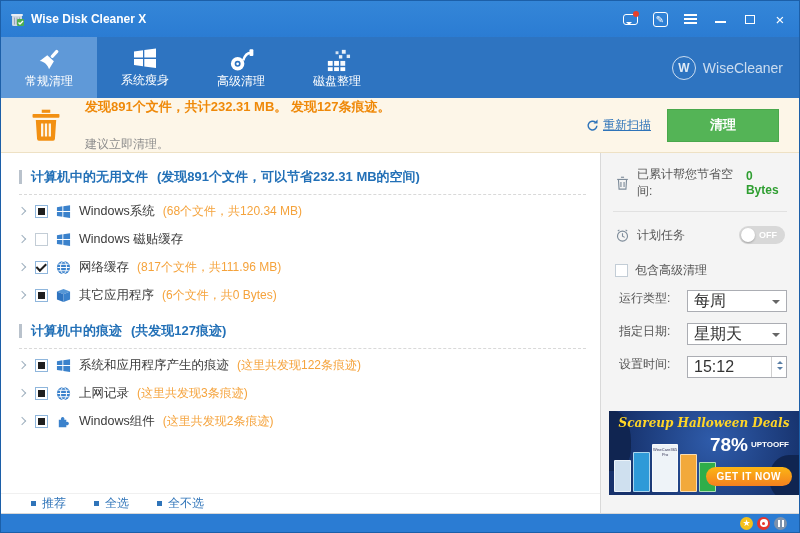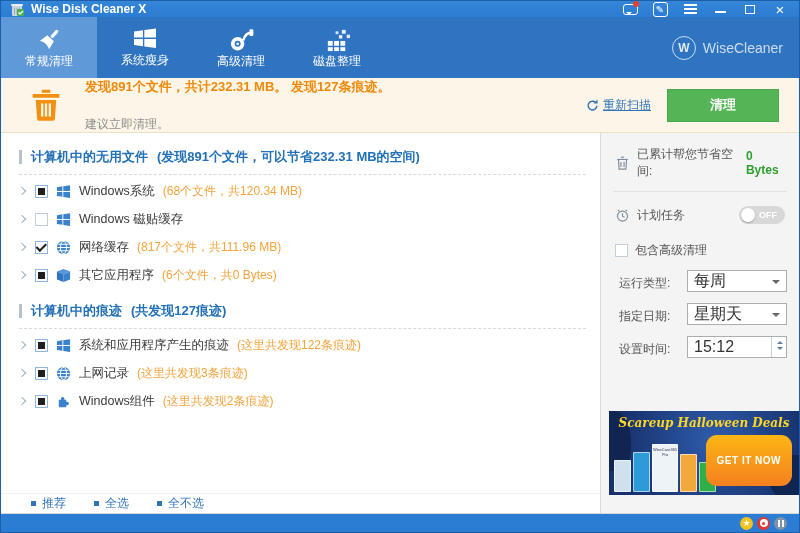--- a/index.html
+++ b/index.html
@@ -1,21 +1,21 @@
 <!DOCTYPE html>
 <html><head>
 <meta charset="utf-8">
 <style>
   * { margin:0; padding:0; box-sizing:border-box; }
   html,body { width:800px; height:533px; overflow:hidden; }
   body { font-family:"Liberation Sans","DejaVu Sans",sans-serif; font-size:12px; background:#fff; }
   .window { width:800px; height:533px; position:relative; display:flex; flex-direction:column; border:1px solid #1c5fa8; }
 
   
-  .titlebar { height:16px; background:linear-gradient(#3486d8,#2b7cd3); display:flex; align-items:center; padding:0 6px; flex:0 0 auto; }
+  .titlebar { height:36px; background:linear-gradient(#3486d8,#2b7cd3); display:flex; align-items:center; padding:0 6px; flex:0 0 auto; }
   .app-icon { width:16px; height:16px; margin:0 6px 0 2px; display:inline-flex; }
   .title { color:#fff; font-weight:bold; font-size:12px; }
   .tb-right { margin-left:auto; display:flex; align-items:center; gap:4px; }
   .tb-btn { width:26px; height:20px; display:flex; align-items:center; justify-content:center; color:#fff; cursor:pointer; position:relative; }
   .fb-bubble { width:15px; height:11px; border:1.5px solid #fff; border-radius:3px; position:relative; }
   .fb-bubble::after { content:""; position:absolute; left:2px; bottom:-4px; border:3px solid transparent; border-top-color:#fff; }
   .fb-dot { position:absolute; width:6px; height:6px; border-radius:50%; background:#e8402a; top:2px; right:4px; }
   .pen-box { width:15px; height:15px; border:1.5px solid #fff; border-radius:3px; display:flex; align-items:center; justify-content:center; font-size:10px; color:#fff; }
   .burger-lines { width:13px; height:2px; background:#fff; box-shadow:0 -4px 0 #fff, 0 4px 0 #fff; }
   .min-line { width:11px; height:2px; background:#fff; margin-top:6px; }
@@ -66,40 +66,40 @@
   
   .sidebar { flex:1; background:#f4f4f4; position:relative; }
   .savings { display:flex; align-items:center; gap:7px; margin:0 12px; padding:13px 2px 11px; color:#555; }
   .savings-value { color:#2f9e31; font-weight:bold; }
   .side-hr { border-top:1px solid #e1e1e1; margin:0 12px; }
   .schedule-row { display:flex; align-items:center; gap:7px; margin:14px 14px 0 14px; color:#555; }
   .toggle { margin-left:auto; width:46px; height:18px; border-radius:9px; background:#d8d8d8; position:relative; display:flex; align-items:center; justify-content:flex-end; padding-right:8px; cursor:pointer; }
   .toggle-knob { position:absolute; left:2px; top:2px; width:14px; height:14px; border-radius:50%; background:#fff; box-shadow:0 1px 2px rgba(0,0,0,.25); }
   .toggle-text { color:#fff; font-size:9px; font-weight:bold; }
   .adv-row { display:flex; align-items:center; gap:7px; margin:18px 14px 0 14px; color:#555; cursor:pointer; }
-  .frow { display:flex; align-items:flex-end; margin:11px 12px 0 18px; color:#555; }
+  .frow { display:flex; align-items:flex-start; margin:11px 12px 0 18px; color:#555; }
   .fctl { margin-left:auto; width:100px; height:22px; background:#fff; border:1px solid #abadb3; display:flex; align-items:center; padding:0 6px; font-size:16px; color:#333; position:relative; cursor:pointer; }
   .fctl.select::after { content:""; position:absolute; right:6px; top:9px; border:4px solid transparent; border-top-color:#666; }
   .fctl.spinner::after { content:""; position:absolute; right:0; top:0; bottom:0; width:14px; border-left:1px solid #cfcfcf; }
   .spin-arrows { position:absolute; right:3px; top:3px; display:flex; flex-direction:column; gap:3px; z-index:1; }
   .spin-up { border:3.5px solid transparent; border-bottom-color:#5a7fa6; margin-top:-2px; }
   .spin-down { border:3.5px solid transparent; border-top-color:#5a7fa6; }
 
   
   .ad { position:absolute; left:8px; right:0; bottom:18px; height:84px; background:radial-gradient(circle at 55% 35%, #2f5cab, #16316b 80%); overflow:hidden; cursor:pointer; }
   .ad::before { content:""; position:absolute; left:-12px; top:0; width:34px; height:60px; background:#102551; border-radius:0 50% 40% 0; }
   .ad::after { content:""; position:absolute; right:-10px; bottom:-6px; width:40px; height:46px; background:#102551; border-radius:50% 20% 0 50%; }
   .ad-title { position:relative; z-index:2; text-align:center; margin-top:5px; color:#ffd627; font-family:"DejaVu Serif","Liberation Serif",serif; font-style:italic; font-weight:bold; font-size:12px; }
   .ad-off { position:absolute; right:10px; top:23px; z-index:2; display:flex; align-items:center; gap:3px; color:#fff; }
   .ad-pct { font-size:19px; font-weight:bold; }
   .ad-upto { display:flex; flex-direction:row; font-size:8px; font-weight:bold; line-height:1.1; }
   .ad-boxes { position:absolute; left:5px; bottom:3px; display:flex; align-items:flex-end; gap:2px; z-index:2; }
   .ad-box { width:17px; border:1px solid rgba(255,255,255,.6); border-radius:1px; }
   .ad-box.main { width:26px; display:flex; align-items:flex-start; justify-content:center; font-size:4px; color:#335; padding-top:2px; text-align:center; }
-  .ad-cta { position:absolute; right:7px; bottom:9px; z-index:3; background:linear-gradient(#fcb614,#f4801f); border-radius:11px; padding:20px 11px; color:#fff; font-weight:bold; font-size:10px; letter-spacing:.5px; }
+  .ad-cta { position:absolute; right:7px; bottom:9px; z-index:3; background:linear-gradient(#fcb614,#f4801f); border-radius:11px; padding:4px 11px; color:#fff; font-weight:bold; font-size:10px; letter-spacing:.5px; }
 
   
   .statusbar { height:18px; background:#2b7cd3; flex:0 0 auto; display:flex; align-items:center; justify-content:flex-end; gap:4px; padding-right:12px; }
   .soc { width:13px; height:13px; border-radius:50%; display:flex; align-items:center; justify-content:center; color:#fff; cursor:pointer; }
   .soc.qzone { background:#f5c11c; font-size:9px; line-height:1; }
   .soc.weibo { background:#e6352d; }
   .soc.weibo i { width:8px; height:8px; background:#fff; border-radius:50%; position:relative; }
   .soc.weibo i::after { content:""; position:absolute; left:2.5px; top:2.5px; width:3px; height:3px; background:#e6352d; border-radius:50%; }
   .soc.tweibo { background:#7d92ac; }
   .soc.tweibo i { width:6px; height:7px; border-left:2px solid #fff; border-right:2px solid #fff; }

